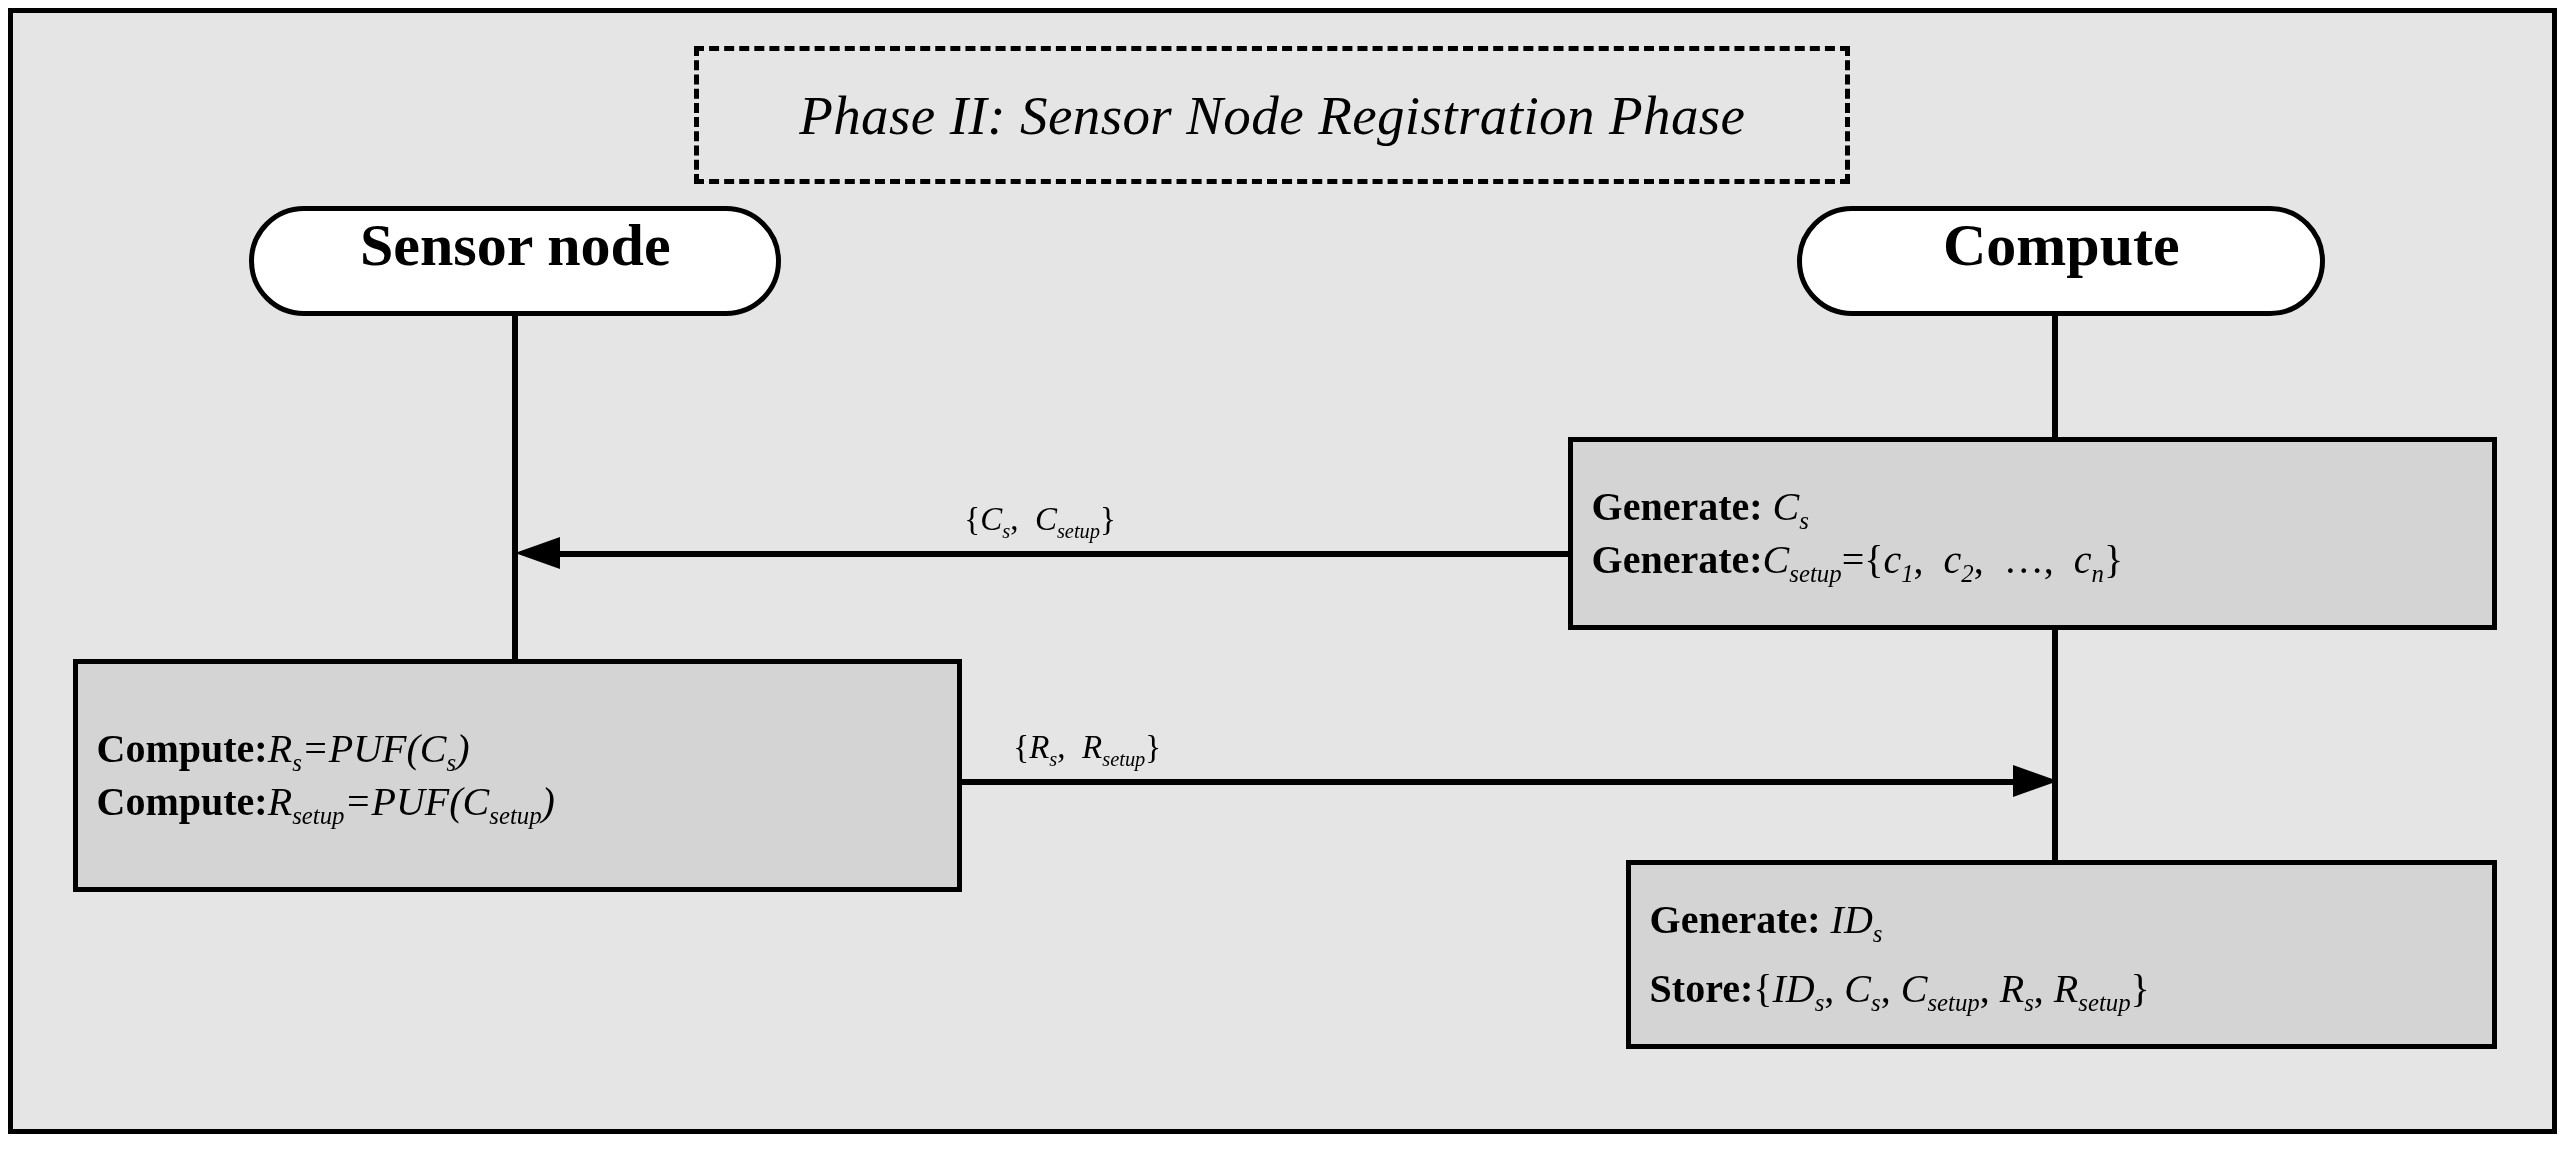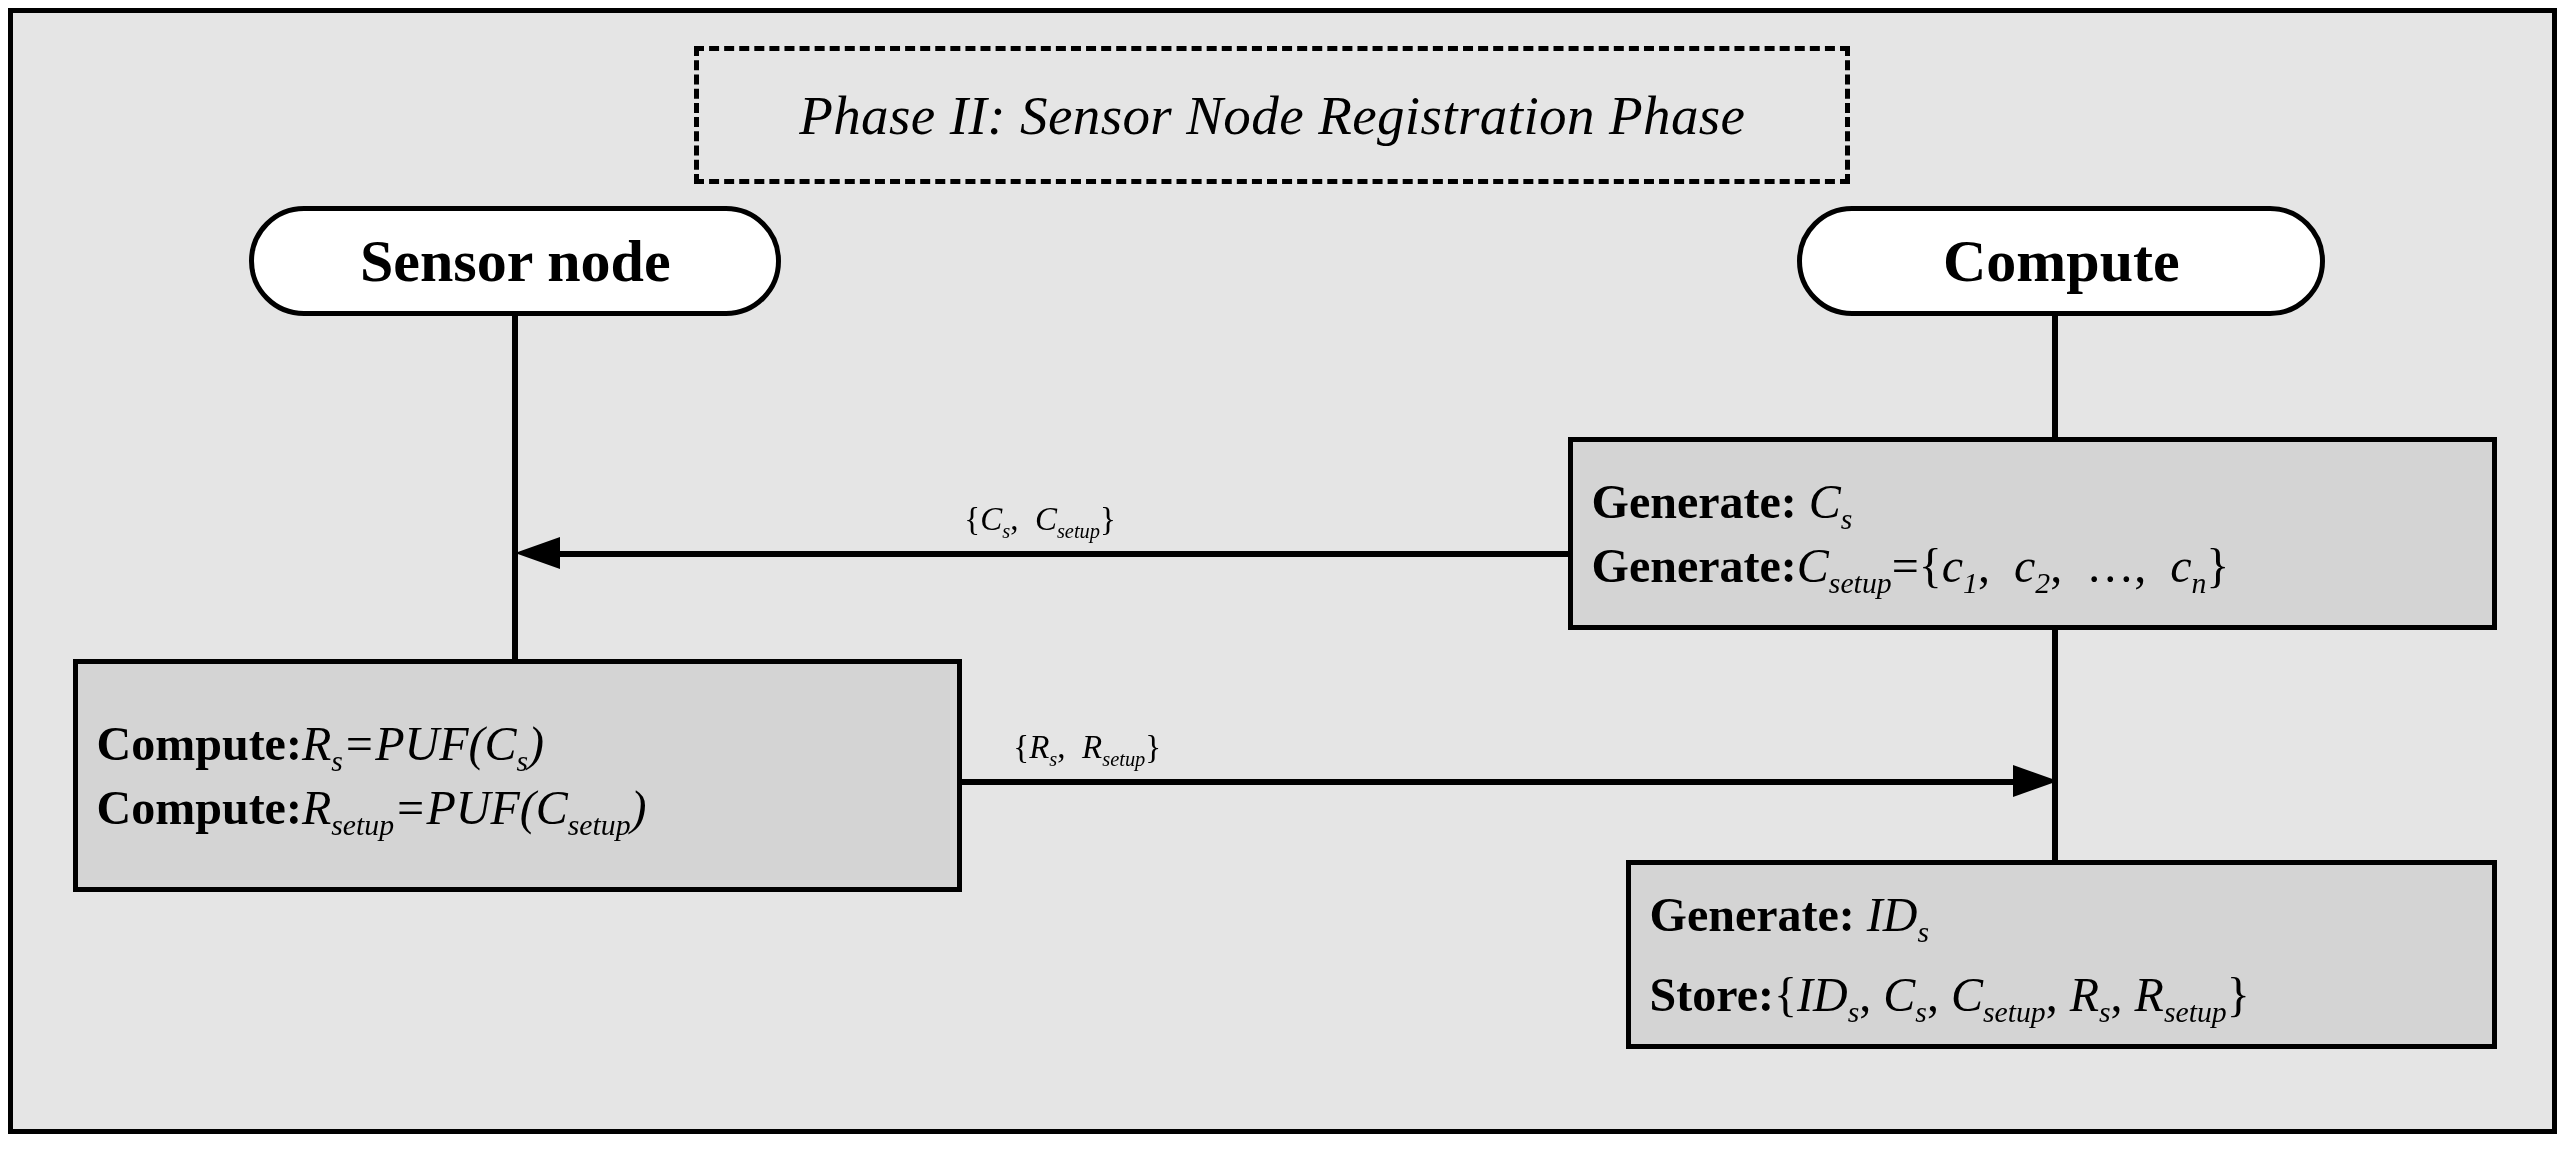--- a/index.html
+++ b/index.html
@@ -53,21 +53,20 @@
   }
 
   
   .actor {
     position: absolute;
     border: 5.8px solid #000000;
     border-radius: 58px;
     box-sizing: border-box;
     background: #ffffff;
     display: flex;
-    align-items: center;
     justify-content: center;
   }
   .actor-label {
     font-weight: bold;
     font-size: 60px;
     color: #000000;
     white-space: nowrap;
   }
   #actor-sensor {
     left: 236px;
@@ -97,21 +96,21 @@
     position: absolute;
     border: 5px solid #000000;
     box-sizing: border-box;
     background: #d4d4d4;
     display: flex;
     flex-direction: column;
     justify-content: center;
     padding: 0 18.3px;
   }
   .action-line {
-    font-size: 48px;
+    font-size: 40px;
     color: #000000;
     white-space: nowrap;
     line-height: 1.32;
   }
   .action-line b { font-weight: bold; }
   .action-line i { font-style: italic; }
   .sub {
     font-size: 0.62em;
     font-style: italic;
     vertical-align: sub;

